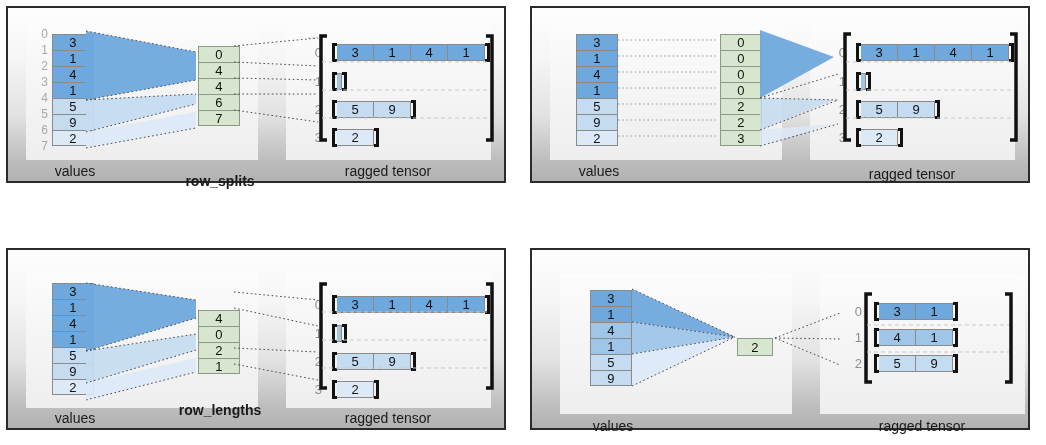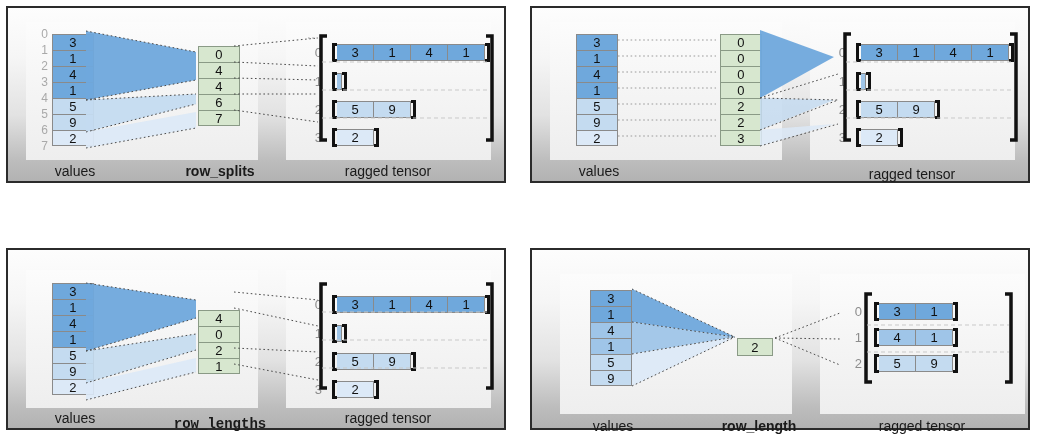--- a/index.html
+++ b/index.html
@@ -110,21 +110,21 @@
 
     <div class="vec" style="left:190px;top:38px;">
       <div class="cell g">0</div>
       <div class="cell g">4</div>
       <div class="cell g">4</div>
       <div class="cell g">6</div>
       <div class="cell g">7</div>
     </div>
 
     <div class="caption" style="left:28px;top:155px;width:78px;">values</div>
-    <div class="caption b" style="left:150px;top:155px;width:124px;">row_splits</div>
+    <div class="caption b" style="left:150px;top:165px;width:124px;">row_splits</div>
     <div class="caption" style="left:300px;top:155px;width:160px;">ragged tensor</div>
 
     <div class="rt" style="left:312px;top:30px;">
       <div class="rowidx" style="left:-12px;top:7px;">0</div>
       <div class="rtrow" style="left:12px;top:5px;">
         <div class="brk l"></div>
         <div class="rcell" style="background:#6fa8dc">3</div>
         <div class="rcell" style="background:#6fa8dc">1</div>
         <div class="rcell" style="background:#6fa8dc">4</div>
         <div class="rcell" style="background:#6fa8dc">1</div>
@@ -232,21 +232,21 @@
     </div>
 
     <div class="vec" style="left:190px;top:60px;">
       <div class="cell g">4</div>
       <div class="cell g">0</div>
       <div class="cell g">2</div>
       <div class="cell g">1</div>
     </div>
 
     <div class="caption" style="left:28px;top:160px;width:78px;">values</div>
-    <div class="caption b" style="left:142px;top:166px;width:140px;font-family:Liberation Mono, monospace;">row_lengths</div>
+    <div class="caption b" style="left:142px;top:152px;width:140px;">row_lengths</div>
     <div class="caption" style="left:300px;top:160px;width:160px;">ragged tensor</div>
 
     <div class="rt" style="left:312px;top:40px;">
       <div class="rowidx" style="left:-12px;top:7px;">0</div>
       <div class="rtrow" style="left:12px;top:5px;">
         <div class="brk l"></div>
         <div class="rcell" style="background:#6fa8dc">3</div>
         <div class="rcell" style="background:#6fa8dc">1</div>
         <div class="rcell" style="background:#6fa8dc">4</div>
         <div class="rcell" style="background:#6fa8dc">1</div>
@@ -288,21 +288,20 @@
       <div class="cell" style="background:#9fc5e8">1</div>
       <div class="cell" style="background:#c4dbf0">5</div>
       <div class="cell" style="background:#c4dbf0">9</div>
     </div>
 
     <div class="vec" style="left:205px;top:88px;">
       <div class="cell g" style="width:36px;height:18px;line-height:17px;">2</div>
     </div>
 
     <div class="caption" style="left:42px;top:168px;width:78px;">values</div>
-    <div class="caption b" style="left:162px;top:168px;width:130px;">row_length</div>
     <div class="caption" style="left:310px;top:168px;width:160px;">ragged tensor</div>
 
     <div class="rt" style="left:330px;top:42px;">
       <div class="rowidx" style="left:-14px;top:12px;">0</div>
       <div class="rtrow" style="left:12px;top:10px;">
         <div class="brk l"></div>
         <div class="rcell" style="background:#6fa8dc">3</div>
         <div class="rcell" style="background:#6fa8dc">1</div>
         <div class="brk r"></div>
       </div>

